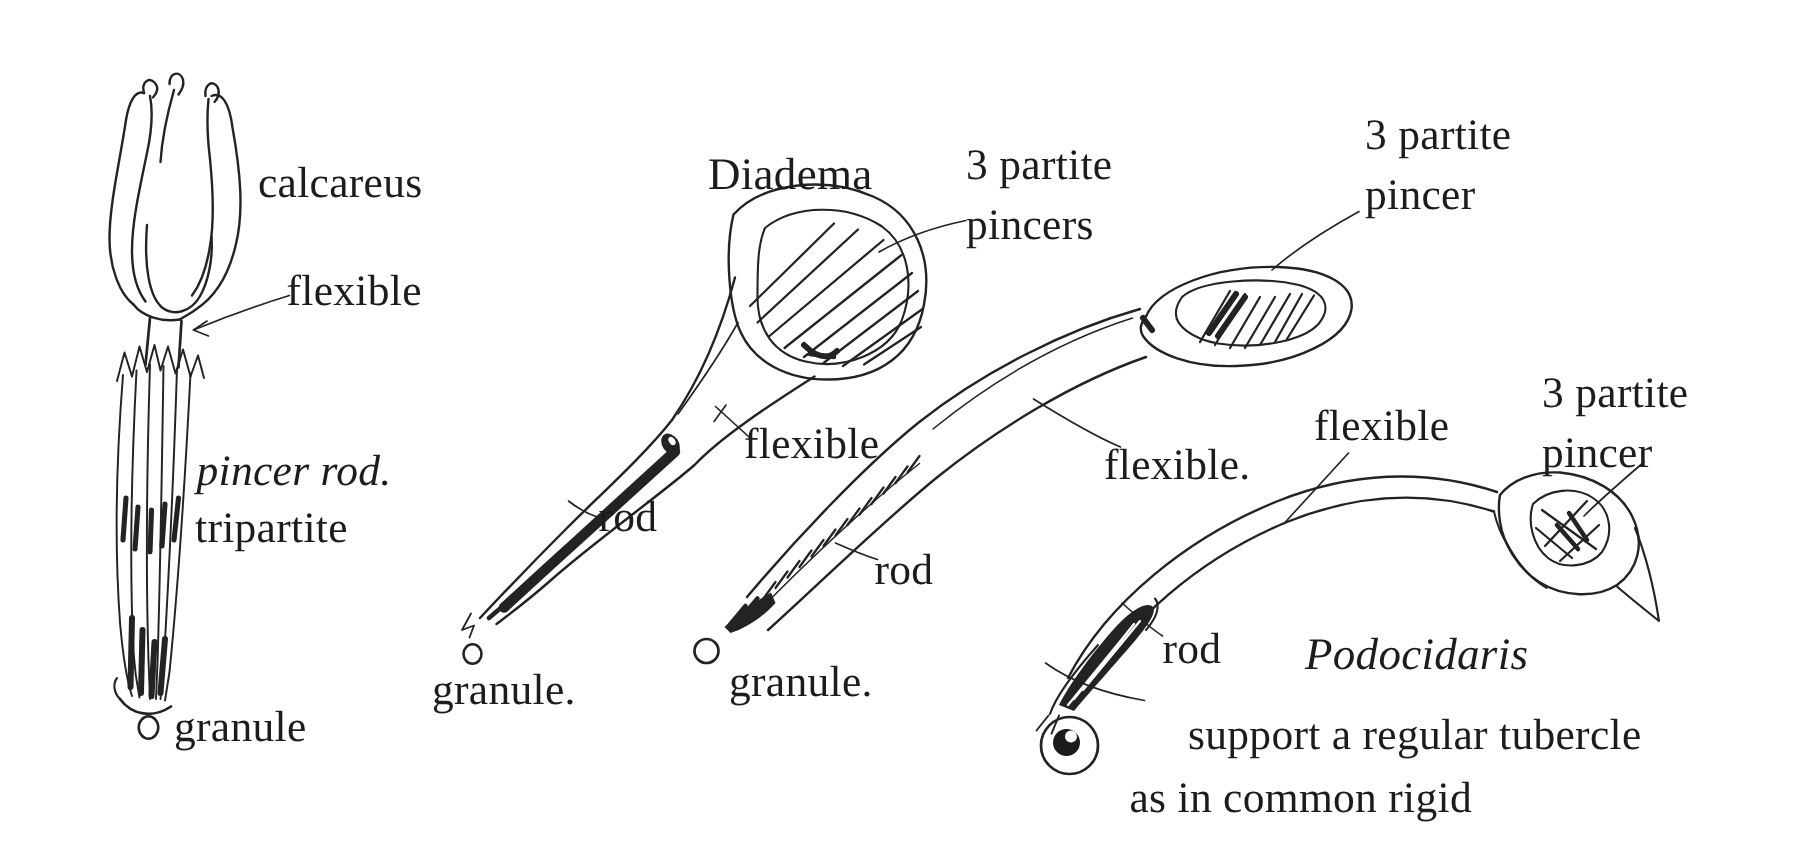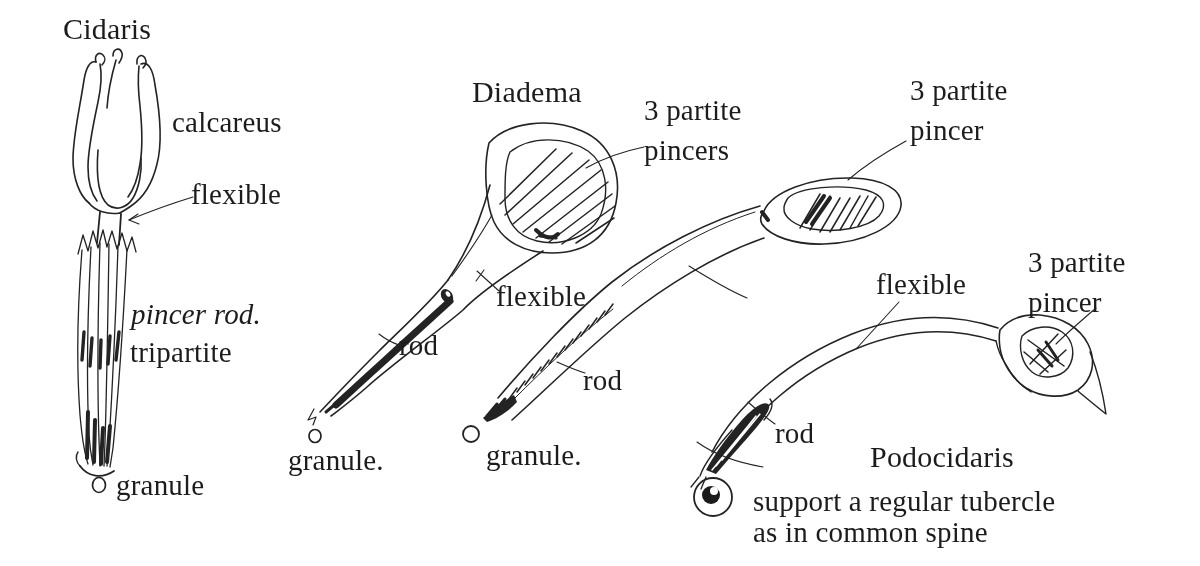--- a/index.html
+++ b/index.html
@@ -185,41 +185,41 @@
       <path d="M1096,308 C1082,320 1068,332 1056,344" stroke-width="1.1"></path>
     </g>
 
     <g>
       <circle cx="713" cy="497" r="19" stroke-width="1.8"></circle>
       <circle cx="711" cy="495" r="9" fill="#1b1b1b" stroke="none"></circle>
       <circle cx="714" cy="491" r="4" fill="#ffffff" stroke="none"></circle>
     </g>
   </svg>
 
-  <div class="lbl title" style="left:63px;top:8px;">Cidaris</div>
   <div class="lbl" style="left:172px;top:102px;">calcareus</div>
   <div class="lbl" style="left:191px;top:174px;">flexible</div>
   <div class="lbl italic" style="left:131px;top:294px;">pincer rod.</div>
   <div class="lbl" style="left:130px;top:332px;">tripartite</div>
   <div class="lbl" style="left:116px;top:465px;text-align:right;">granule</div>
 
-  <div class="lbl title" style="left:472px;top:71px;">Diadema</div>
+  <div class="lbl title" style="left:472px;top:96px;">Diadema</div>
   <div class="lbl" style="left:644px;top:90px;">3 partite
 pincers</div>
   <div class="lbl" style="left:496px;top:276px;">flexible</div>
   <div class="lbl" style="left:399px;top:325px;">rod</div>
   <div class="lbl" style="left:288px;top:440px;">granule.</div>
 
   <div class="lbl" style="left:910px;top:70px;">3 partite
 pincer</div>
+  <div class="lbl" style="left:736px;top:290px;">flexible.</div>
   <div class="lbl" style="left:583px;top:360px;">rod</div>
   <div class="lbl" style="left:486px;top:435px;">granule.</div>
 
   <div class="lbl" style="left:876px;top:264px;">flexible</div>
   <div class="lbl" style="left:1028px;top:242px;">3 partite
 pincer</div>
   <div class="lbl" style="left:775px;top:413px;">rod</div>
-  <div class="lbl title" style="left:870px;top:436px;">Podocidaris</div>
-
-  <div class="lbl" style="left:753px;top:470px;margin-top:11px;">support a regular tubercle</div>
-  <div class="lbl" style="left:753px;top:512px;">as in common spine</div>
+  <div class="lbl title" style="left:870px;top:416px;font-style:italic;">Podocidaris</div>
+
+  <div class="lbl" style="left:792px;top:470px;">support a regular tubercle</div>
+  <div class="lbl" style="left:753px;top:512px;">as in common rigid</div>
 
 </div>
 
 </body></html>

